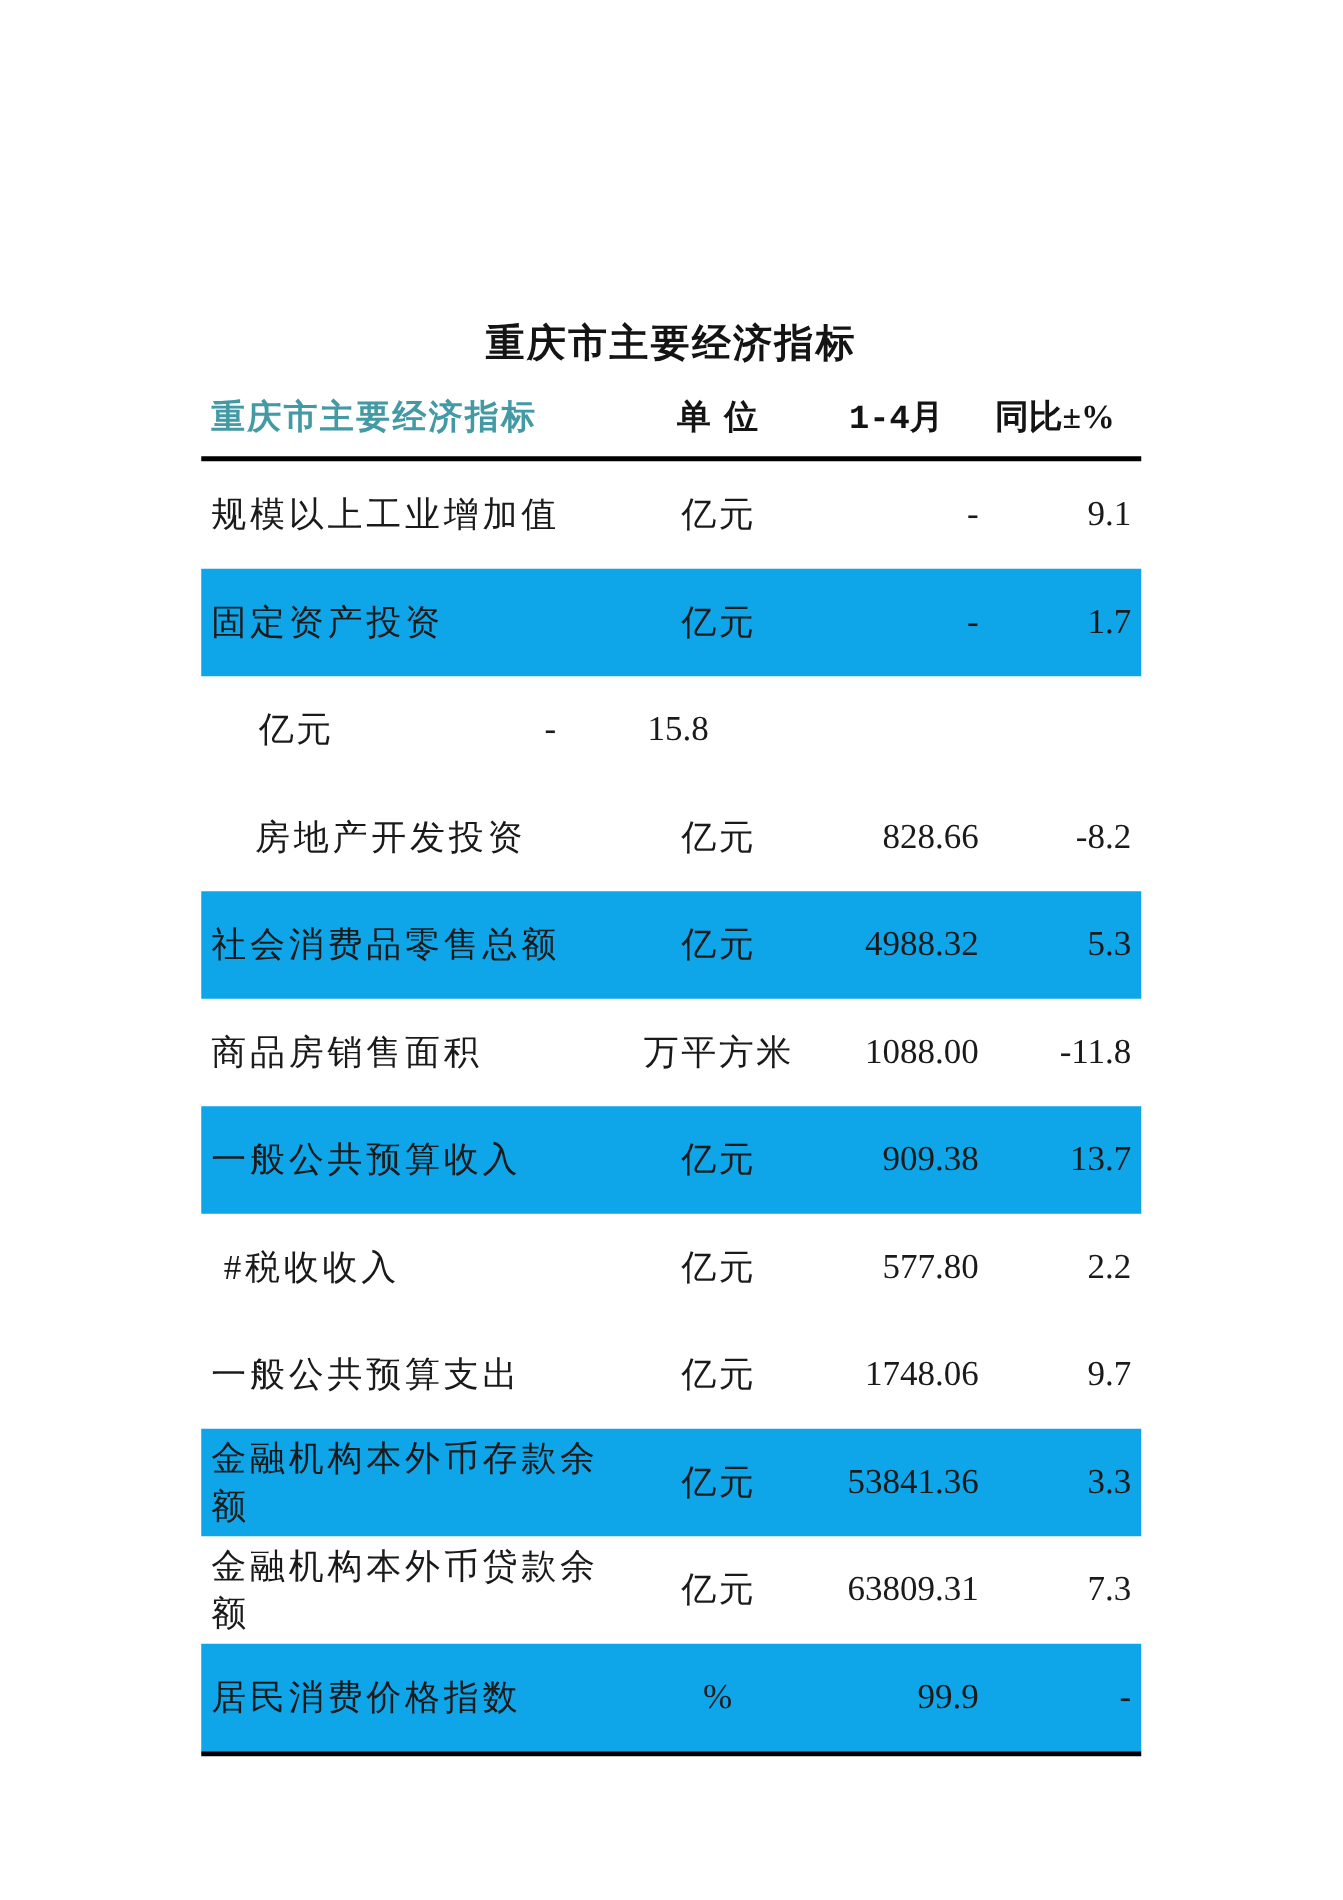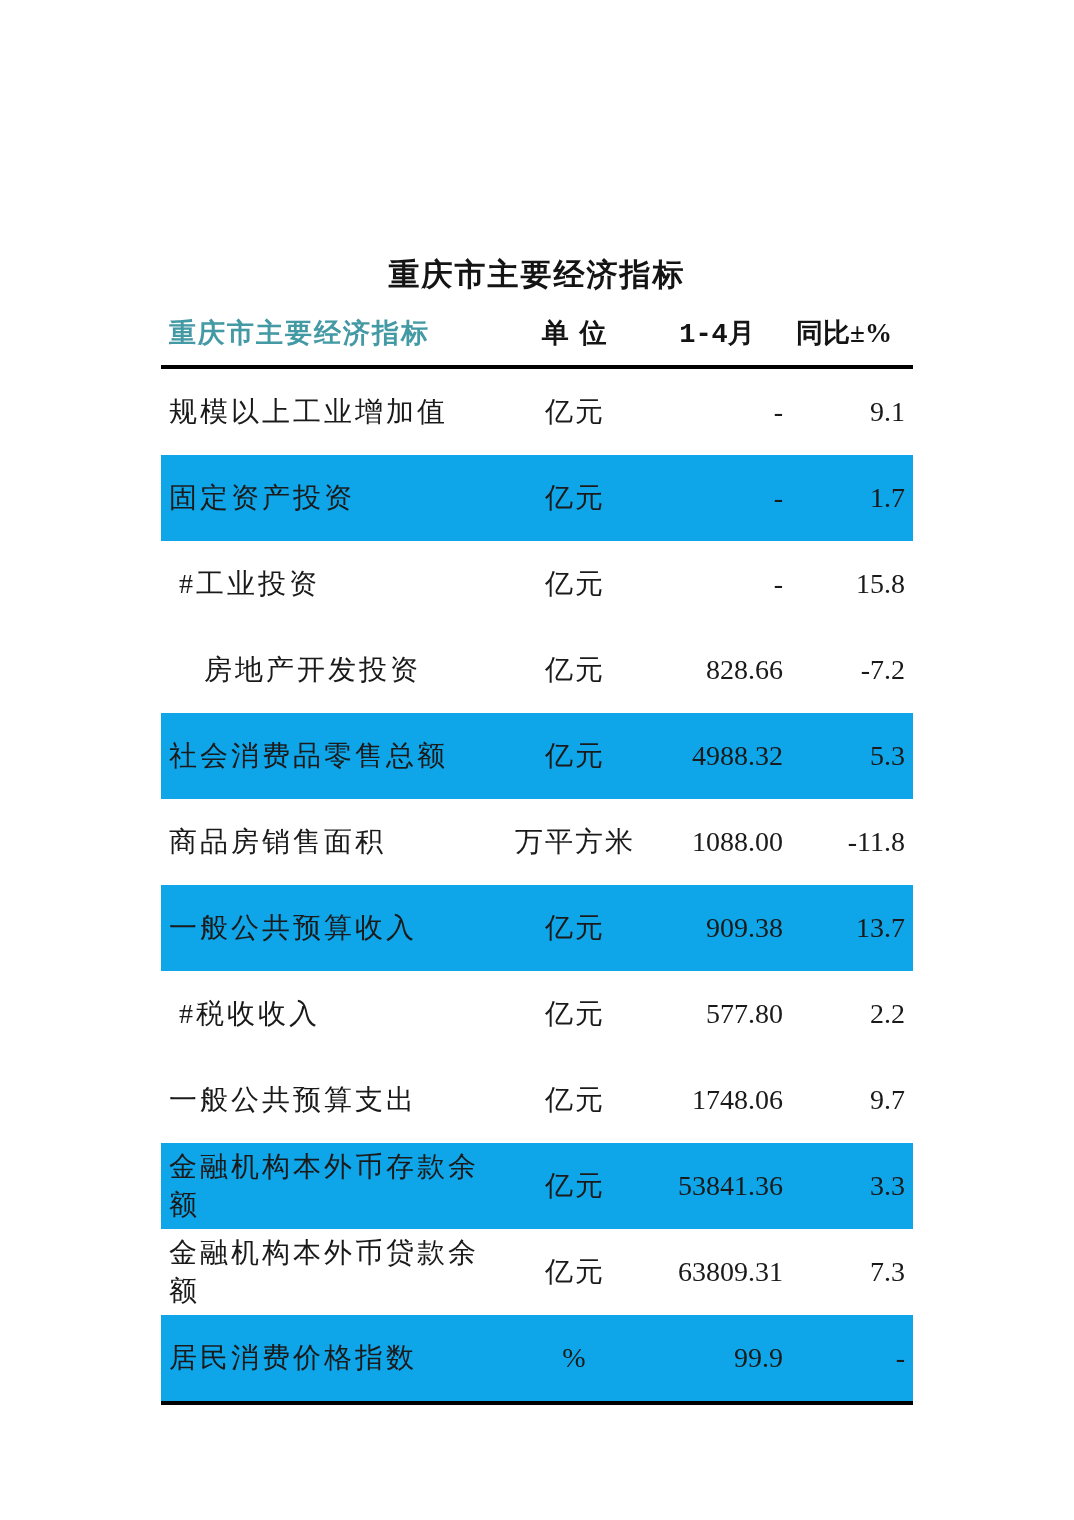--- a/index.html
+++ b/index.html
@@ -108,30 +108,29 @@
         <div class="cell c3 num">-</div>
         <div class="cell c4 num">9.1</div>
       </div>
       <div class="row shaded">
         <div class="cell c1 indent0">固定资产投资</div>
         <div class="cell c2">亿元</div>
         <div class="cell c3 num">-</div>
         <div class="cell c4 num">1.7</div>
       </div>
       <div class="row">
-        <div class="cell c1 indent1">#工业投资</div>
         <div class="cell c2">亿元</div>
         <div class="cell c3 num">-</div>
         <div class="cell c4 num">15.8</div>
       </div>
       <div class="row">
         <div class="cell c1 indent2">房地产开发投资</div>
         <div class="cell c2">亿元</div>
         <div class="cell c3 num">828.66</div>
-        <div class="cell c4 num">-7.2</div>
+        <div class="cell c4 num">-8.2</div>
       </div>
       <div class="row shaded">
         <div class="cell c1 indent0">社会消费品零售总额</div>
         <div class="cell c2">亿元</div>
         <div class="cell c3 num">4988.32</div>
         <div class="cell c4 num">5.3</div>
       </div>
       <div class="row">
         <div class="cell c1 indent0">商品房销售面积</div>
         <div class="cell c2">万平方米</div>

